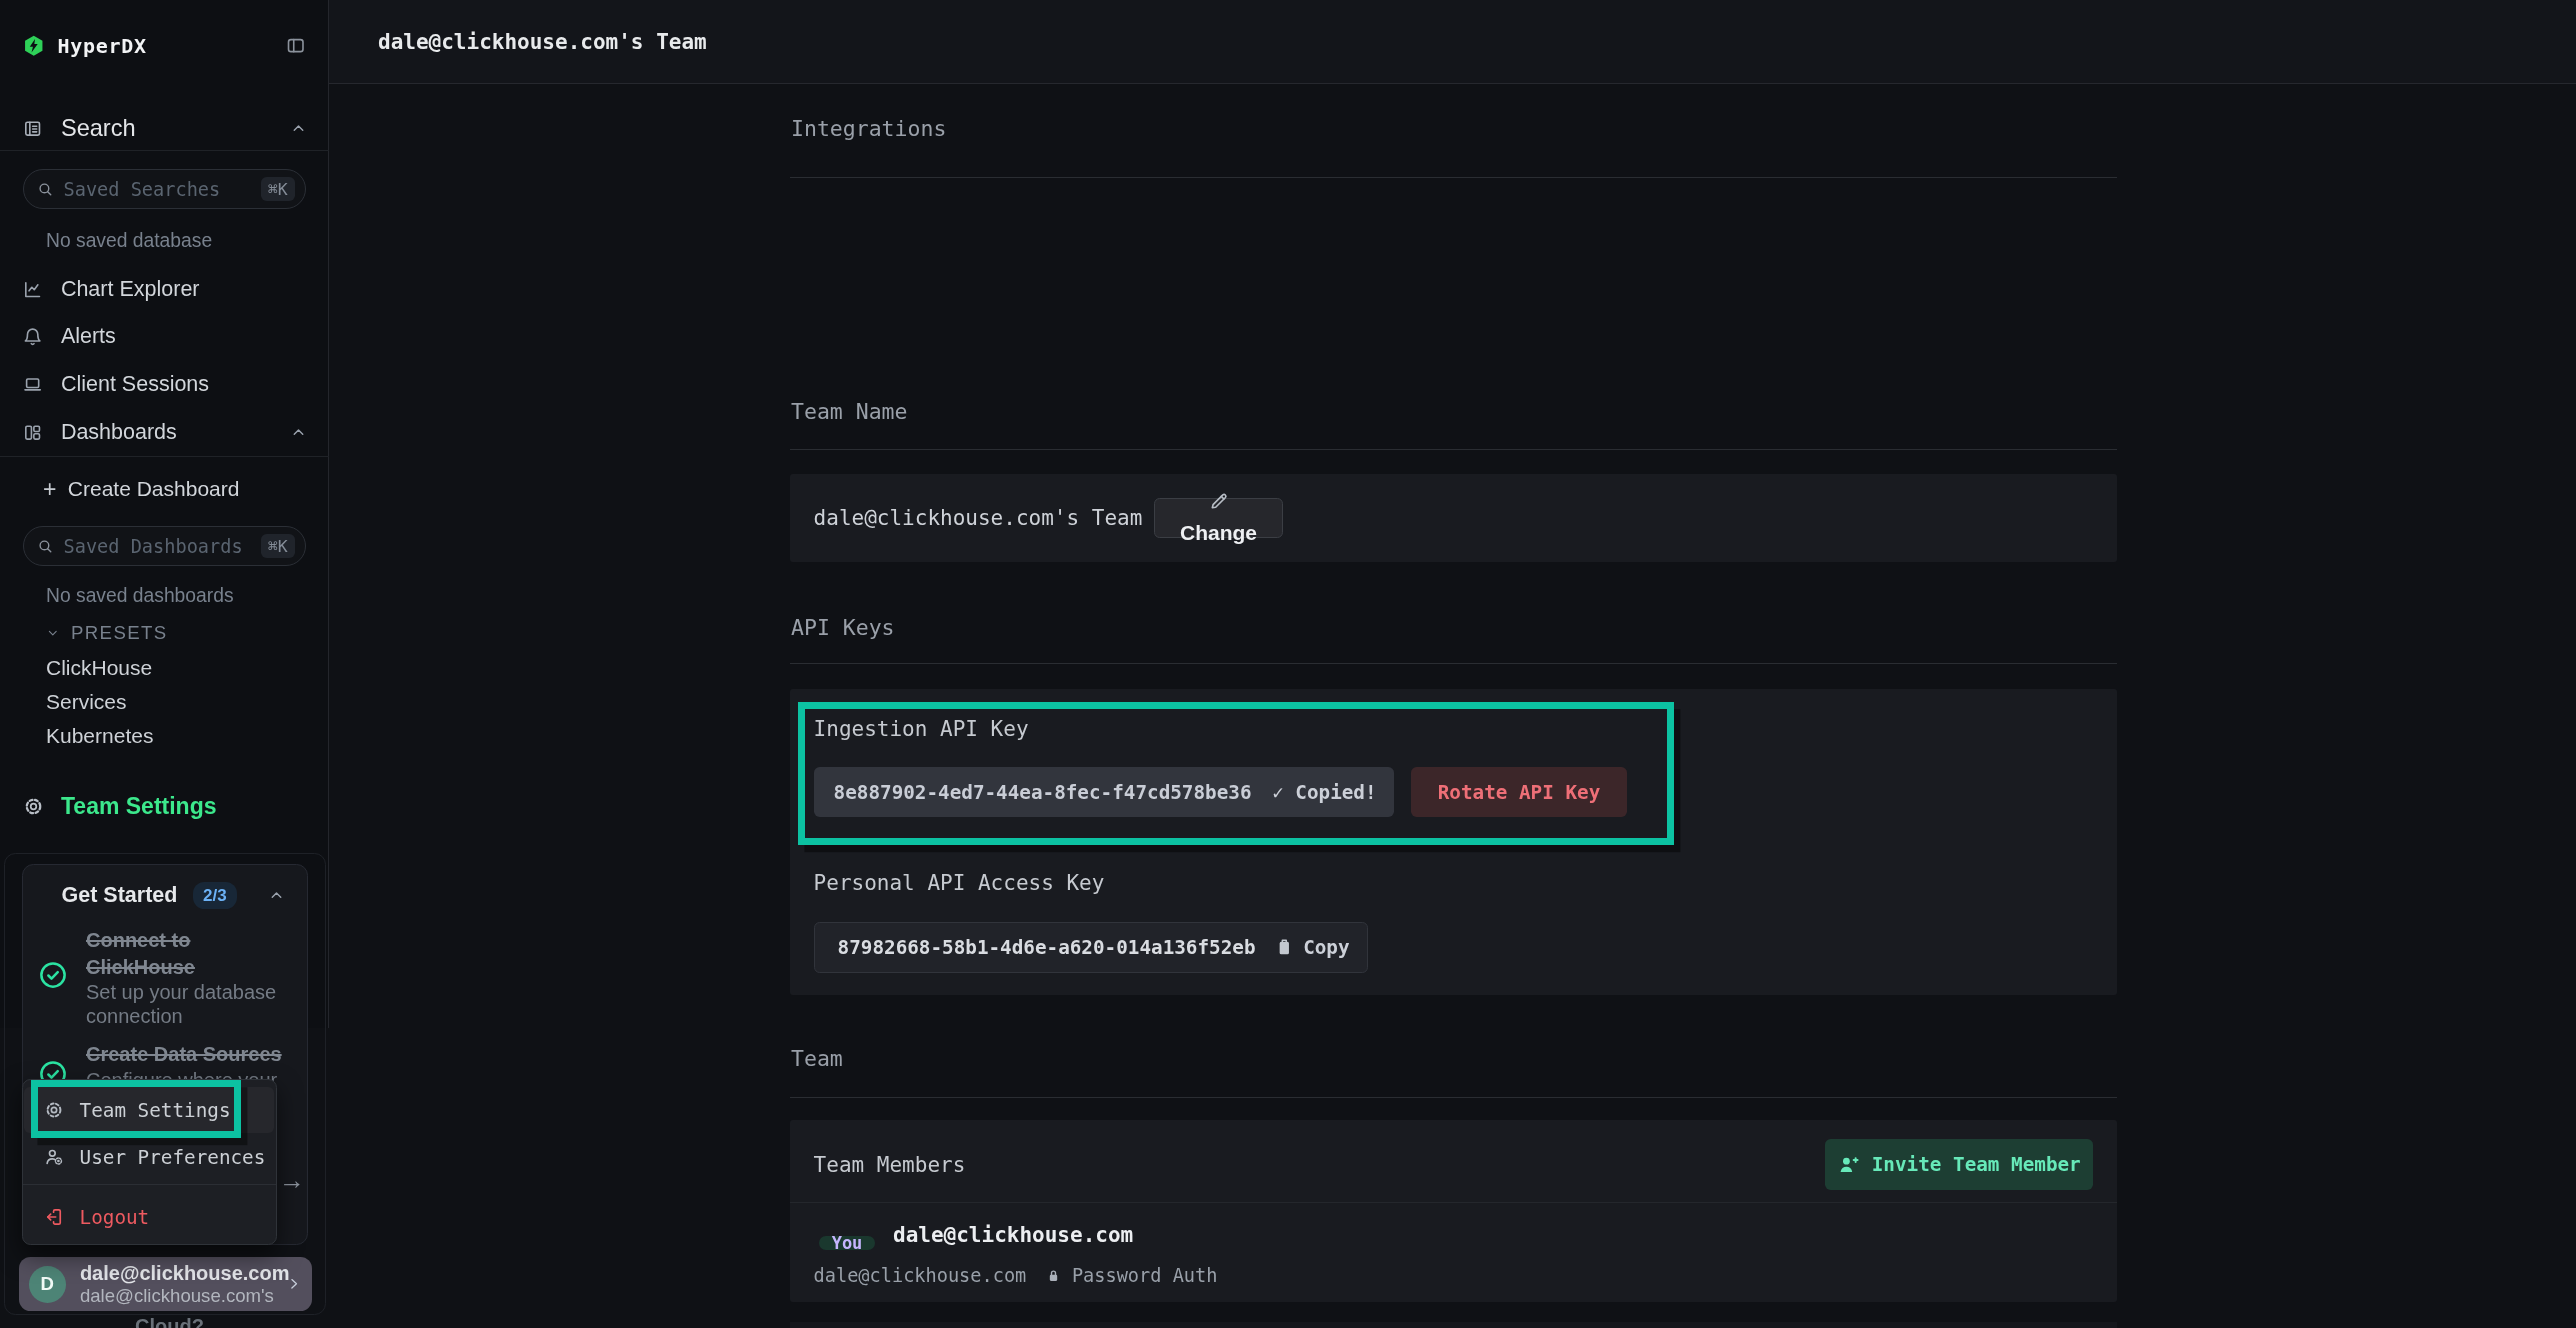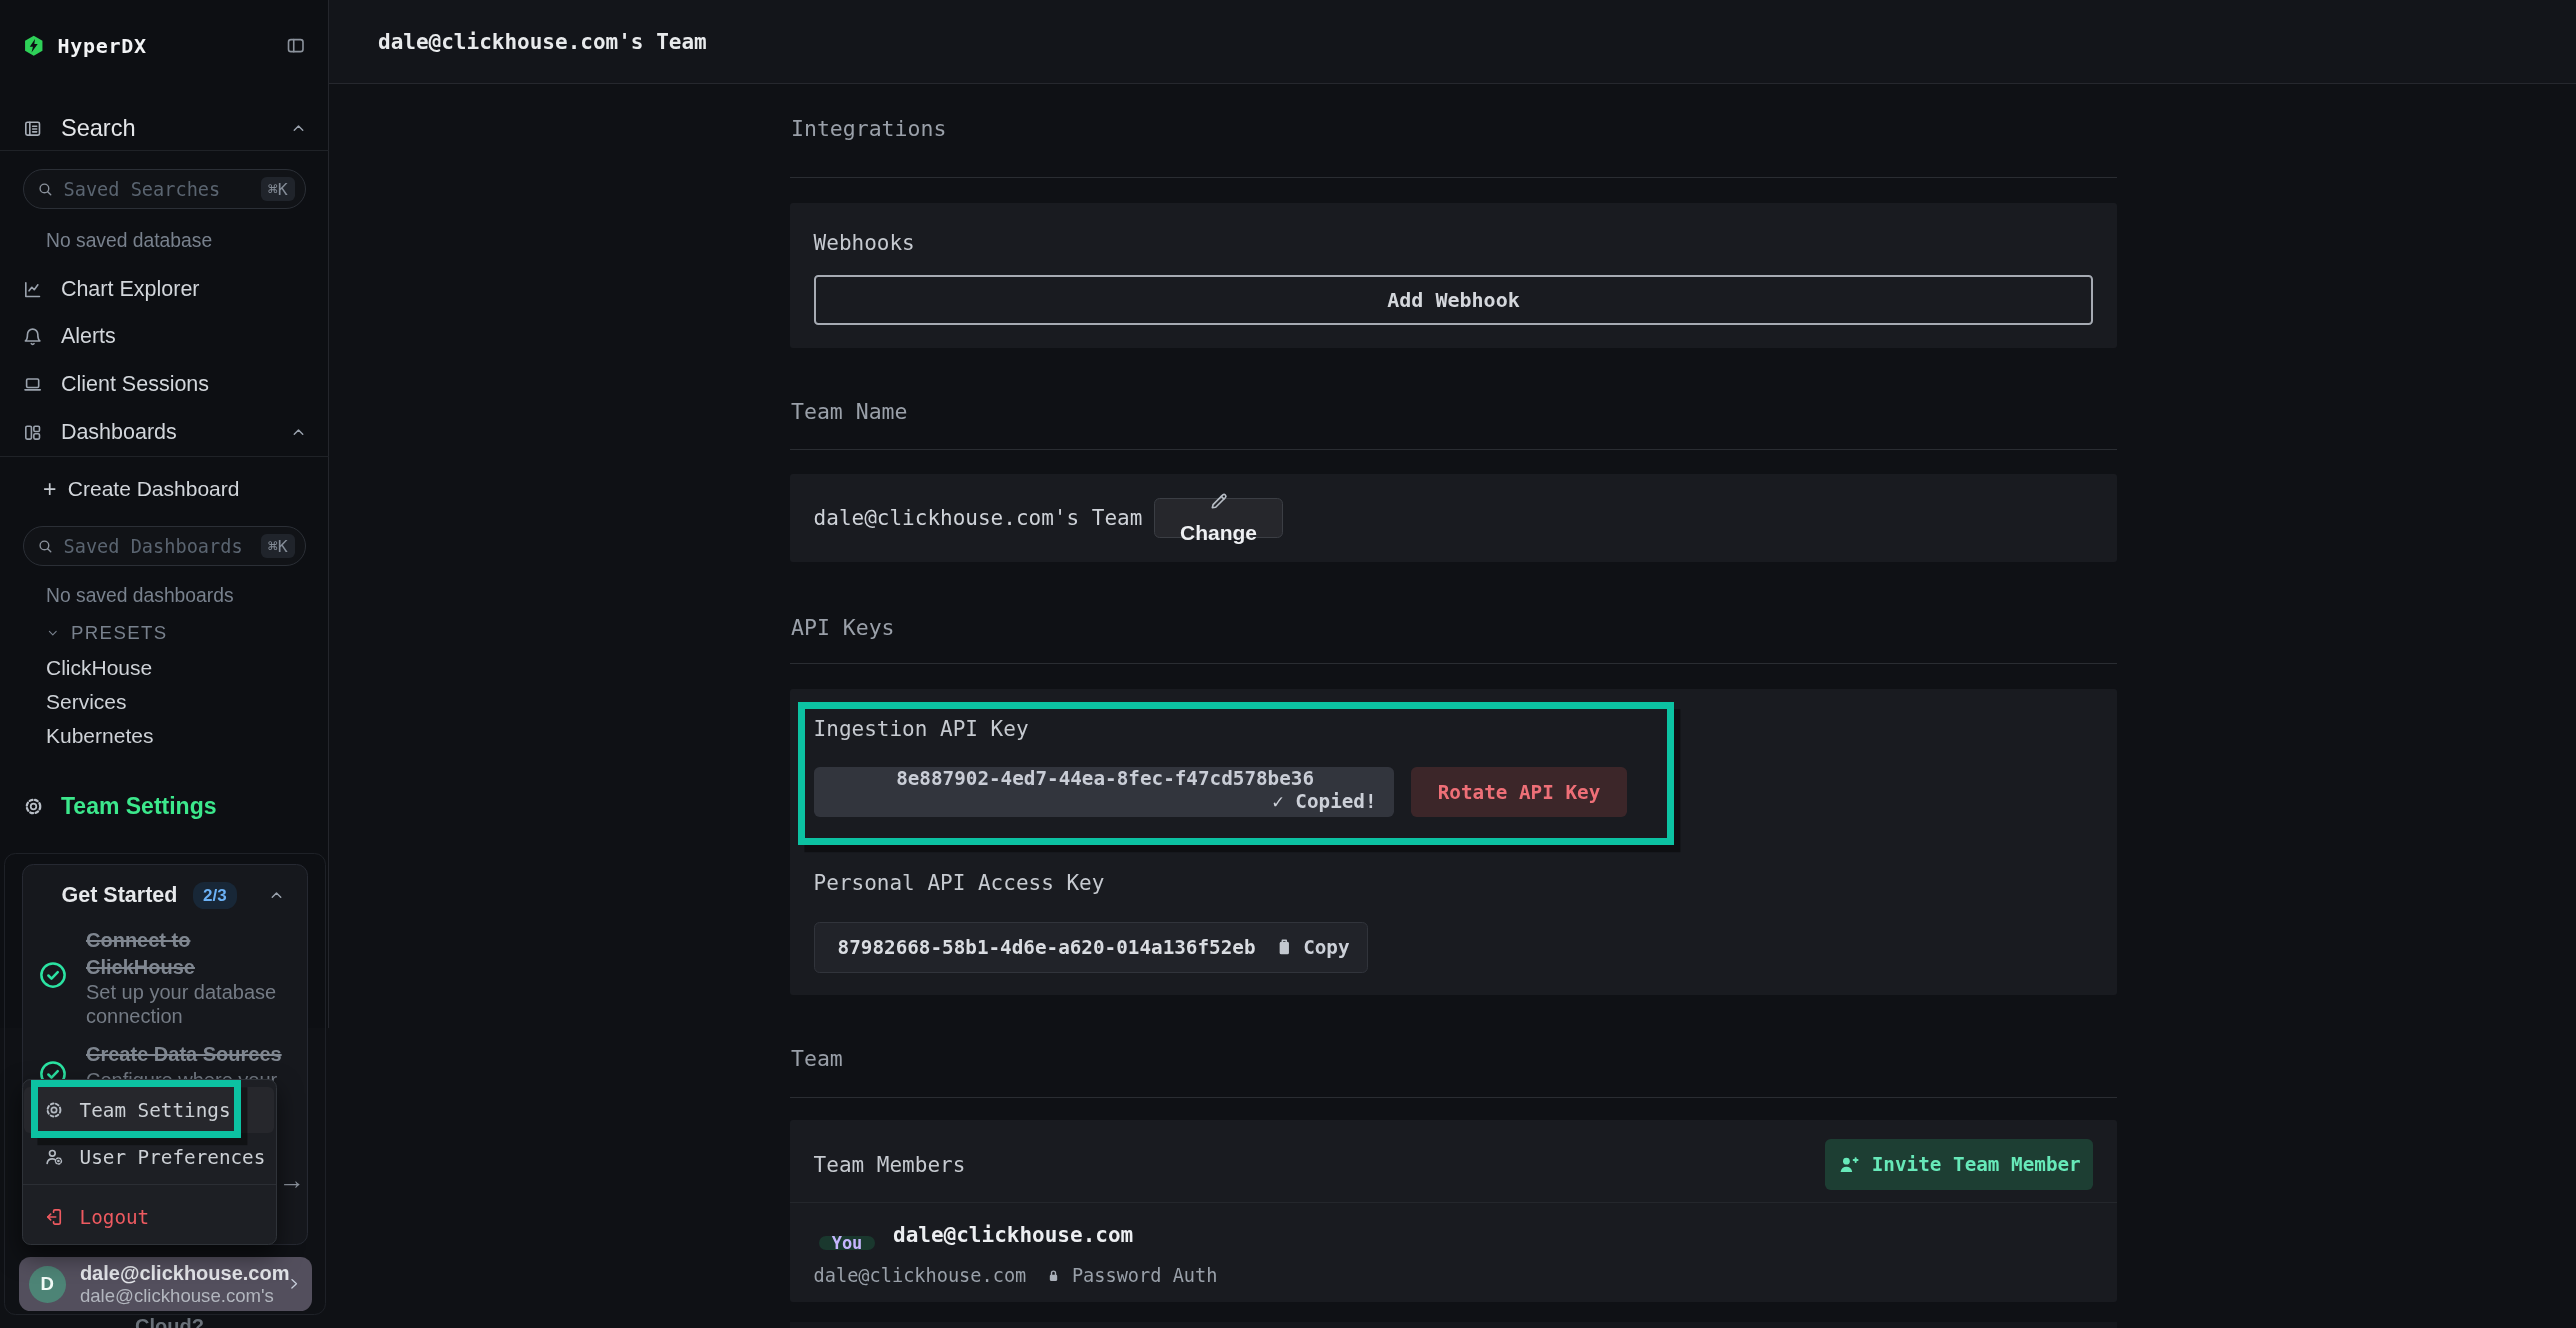--- a/index.html
+++ b/index.html
@@ -81,21 +81,21 @@
   .panel { position:absolute; left:790px; width:1327px; background:#191b20; border-radius:2.9px; }
   .panel-label { position:absolute; left:23.6px; font-size:21px; line-height:26px; color:#c6cad0; font-family:"DejaVu Sans Mono","Liberation Mono",monospace; }
 
   #add-webhook-btn { position:absolute; left:23.6px; right:23.6px; top:72px; height:50px; border:2.1px solid #a6abb3; border-radius:4.3px; display:flex; align-items:center; justify-content:center; font-size:20px; font-weight:bold; color:#d4d7dc; cursor:pointer; }
 
   #teamname-value { position:absolute; left:23.6px; top:0; height:88px; display:flex; align-items:center; font-size:21px; color:#ced2d8; }
   #change-btn { position:absolute; left:364px; top:23.6px; width:129px; height:40px; background:#26272c; border:1.4px solid #3b3e44; border-radius:5.7px; display:flex; align-items:center; justify-content:center; gap:10px; cursor:pointer;flex-direction:column; }
   #change-btn .lbl { font-size:21px; font-weight:bold; color:#eef0f3; }
   #change-btn .pico { color:#b7bdc5; }
 
-  #ingestion-chip { position:absolute; left:23.6px; top:78px; width:580px; height:50px; background:#32353d; border-radius:5.7px; display:flex; align-items:center; padding:0 17px 0 20px; cursor:pointer;flex-direction:column; }
+  #ingestion-chip { position:absolute; left:23.6px; top:78px; width:580px; height:50px; background:#32353d; border-radius:5.7px; display:flex; align-items:center; padding:0 17px 0 20px; cursor:pointer; }
   #ingestion-key { font-size:19.3px; font-weight:bold; color:#c9cdd6; }
   #copied-wrap { margin-left:auto; display:flex; align-items:center; gap:11.4px; color:#ccd0d8; }
   #copied-check { font-size:19.3px; }
   #copied-label { font-size:19.3px; font-weight:bold; }
   #rotate-btn { position:absolute; left:621px; top:78px; width:216px; height:50px; background:#3c2629; border-radius:5.7px; display:flex; align-items:center; justify-content:center; font-size:19.3px; font-weight:bold; color:#ee6f77; cursor:pointer; }
   #personal-chip { position:absolute; left:23.6px; top:233px; width:554px; height:51px; background:#212329; border:1.4px solid #31343b; border-radius:5.7px; display:flex; align-items:center; padding:0 17px 0 23px; }
   #personal-key { font-size:19.3px; font-weight:bold; color:#d9dce1; }
   #copy-wrap { margin-left:auto; display:flex; align-items:center; gap:10px; color:#ccd0d8; cursor:pointer; }
   #copy-wrap .cico { color:#c3c8cf; }
   #copy-label { font-size:19.3px; font-weight:bold; }
@@ -345,24 +345,20 @@
 
     <div id="cloud-clip">Cloud?</div>
   </div>
 
   <div id="header">
     <span id="header-title" class="mono">dale@clickhouse.com's Team</span>
   </div>
 
   <div class="section-label mono" style="top:116px">Integrations</div>
   <div class="hr" style="top:177px"></div>
-  <div class="panel" style="top:203px; height:145px">
-    <div class="panel-label" style="top:26.5px">Webhooks</div>
-    <div id="add-webhook-btn" class="mono">Add Webhook</div>
-  </div>
 
   <div class="section-label mono" style="top:399px">Team Name</div>
   <div class="hr" style="top:449px"></div>
   <div class="panel" style="top:474px; height:88px">
     <div id="teamname-value" class="mono">dale@clickhouse.com's Team</div>
     <div id="change-btn">
       <span class="pico">
         <svg class="ic" width="20" height="20" viewBox="0 0 24 24" stroke-width="1.8">
             <path d="m4 20 .9-3.6L16.6 4.7a2.2 2.2 0 0 1 3.1 3.1L8 19.5 4 20z"></path>
             <path d="m14.8 6.5 3.1 3.1"></path>

